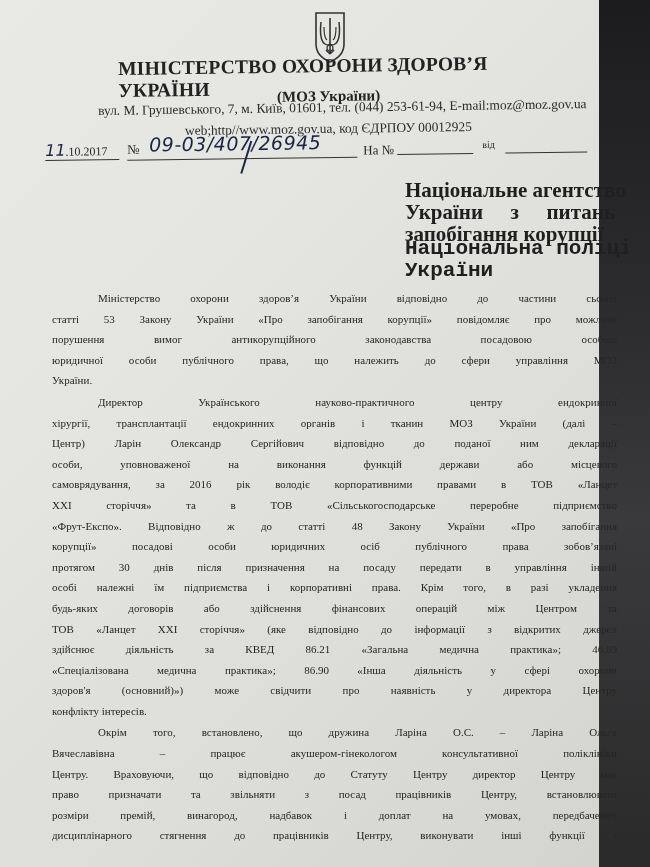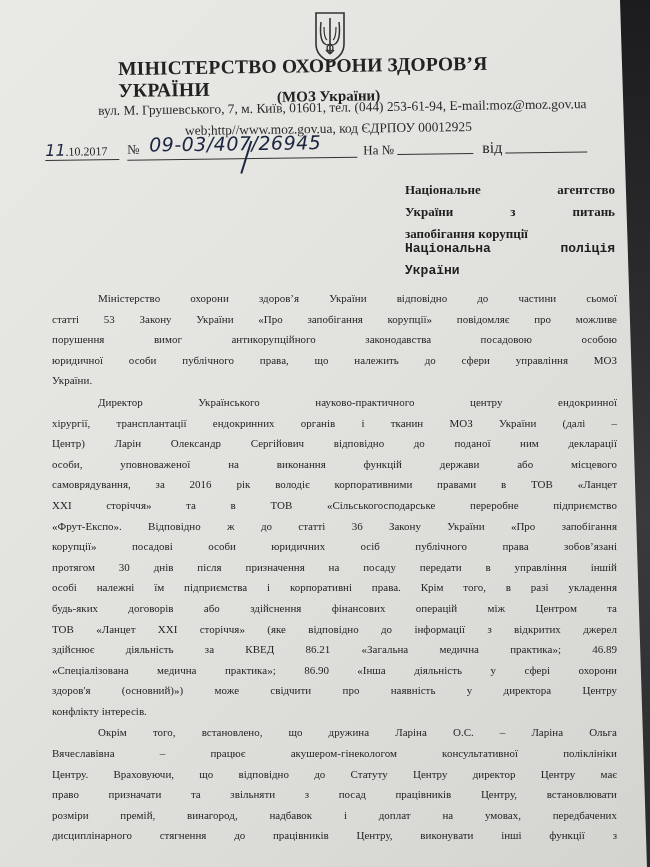--- a/index.html
+++ b/index.html
@@ -6,21 +6,21 @@
   body {
     width:650px; height:867px; overflow:hidden; position:relative;
     background:#2a2a2c;
     font-family:"Liberation Serif", "DejaVu Serif", serif;
   }
   .bg-dark {
     position:absolute; inset:0;
     background:linear-gradient(180deg,#1c1c1e 0%, #2e2e30 40%, #3a3a3c 60%, #2a2a2b 100%);
   }
   .paper {
-    position:absolute; left:0; top:0; width:650px; height:867px;
+    position:absolute; left:0; top:0; width:599px; height:867px;
     background:linear-gradient(135deg,#e9e9e6 0%, #e4e4e1 35%, #dcdcd9 70%, #d3d3d0 100%);
     clip-path: polygon(0 0, 620px 0, 647px 867px, 0 867px);
     color:#262626;
   }
   .emblem {
     position:absolute; left:313px; top:10px; width:34px; height:54px;
   }
   .ministry-title {
     position:absolute; left:118px; top:58px; width:440px;
     font-size:19.5px; font-weight:bold; letter-spacing:0.2px;
@@ -46,26 +46,26 @@
   }
   .date-field { position:absolute; left:0; top:4px; width:74px; border-bottom:1px solid #333; }
   .date-hand { font-family:"DejaVu Sans", sans-serif; font-style:italic; font-size:16px; color:#1b2540; }
   .date-print { font-size:12px; }
   .num-field { position:absolute; left:82px; top:0; width:230px; border-bottom:1px solid #333; height:24px;}
   .num-sign { font-size:13px; position:absolute; left:0; top:6px; }
   .num-hand { position:absolute; left:22px; top:-2px; font-family:"DejaVu Sans", sans-serif; font-style:italic; font-size:19px; color:#1b2540; letter-spacing:0.5px; }
   .slash-stroke { position:absolute; left:118px; top:6px; width:1.5px; height:34px; background:#1b2540; transform:rotate(18deg); }
   .na-label { position:absolute; left:318px; top:10px; }
   .na-line { position:absolute; left:352px; top:22px; width:76px; border-bottom:1px solid #333; }
-  .vid-label { position:absolute; left:437px; top:8px; font-size:16px; }
+  .vid-label { position:absolute; left:437px; top:8px; font-size:10px; }
   .vid-line { position:absolute; left:460px; top:22px; width:82px; border-bottom:1px solid #333; }
 
   .addressee {
     position:absolute; left:405px; width:210px;
-    font-size:13px; font-weight:bold; line-height:22px; color:#1f1f1f;
+    font-size:21px; font-weight:bold; line-height:22px; color:#1f1f1f;
     text-align:justify; text-align-last:left;
   }
   .addressee.a1 { top:179px; }
   .addressee.a2 { top:238px;font-family:Liberation Mono, monospace; }
 
   .body-text {
     position:absolute; left:52px; top:288px; width:565px;
     font-size:11px; line-height:20.6px; color:#262626;
     text-align:justify;
   }
@@ -126,21 +126,21 @@
       <span class="ln">юридичної особи публічного права, що належить до сфери управління МОЗ</span>
       <span class="ln last">України.</span>
     </div>
     <div style="margin-bottom:1px">
       <span class="ln ind">Директор Українського науково-практичного центру ендокринної</span>
       <span class="ln">хірургії, трансплантації ендокринних органів і тканин МОЗ України (далі –</span>
       <span class="ln">Центр) Ларін Олександр Сергійович відповідно до поданої ним декларації</span>
       <span class="ln">особи, уповноваженої на виконання функцій держави або місцевого</span>
       <span class="ln">самоврядування, за 2016 рік володіє корпоративними правами в ТОВ «Ланцет</span>
       <span class="ln">XXI сторіччя» та в ТОВ «Сільськогосподарське переробне підприємство</span>
-      <span class="ln">«Фрут-Експо». Відповідно ж до статті 36 Закону України «Про запобігання</span>
+      <span class="ln">«Фрут-Експо». Відповідно ж до статті 48 Закону України «Про запобігання</span>
       <span class="ln">корупції» посадові особи юридичних осіб публічного права зобов’язані</span>
       <span class="ln">протягом 30 днів після призначення на посаду передати в управління іншій</span>
       <span class="ln">особі належні їм підприємства і корпоративні права. Крім того, в разі укладення</span>
       <span class="ln">будь-яких договорів або здійснення фінансових операцій між Центром та</span>
       <span class="ln">ТОВ «Ланцет XXI сторіччя» (яке відповідно до інформації з відкритих джерел</span>
       <span class="ln">здійснює діяльність за КВЕД 86.21 «Загальна медична практика»; 46.89</span>
       <span class="ln">«Спеціалізована медична практика»; 86.90 «Інша діяльність у сфері охорони</span>
       <span class="ln">здоров'я (основний)») може свідчити про наявність у директора Центру</span>
       <span class="ln last">конфлікту інтересів.</span>
     </div>

